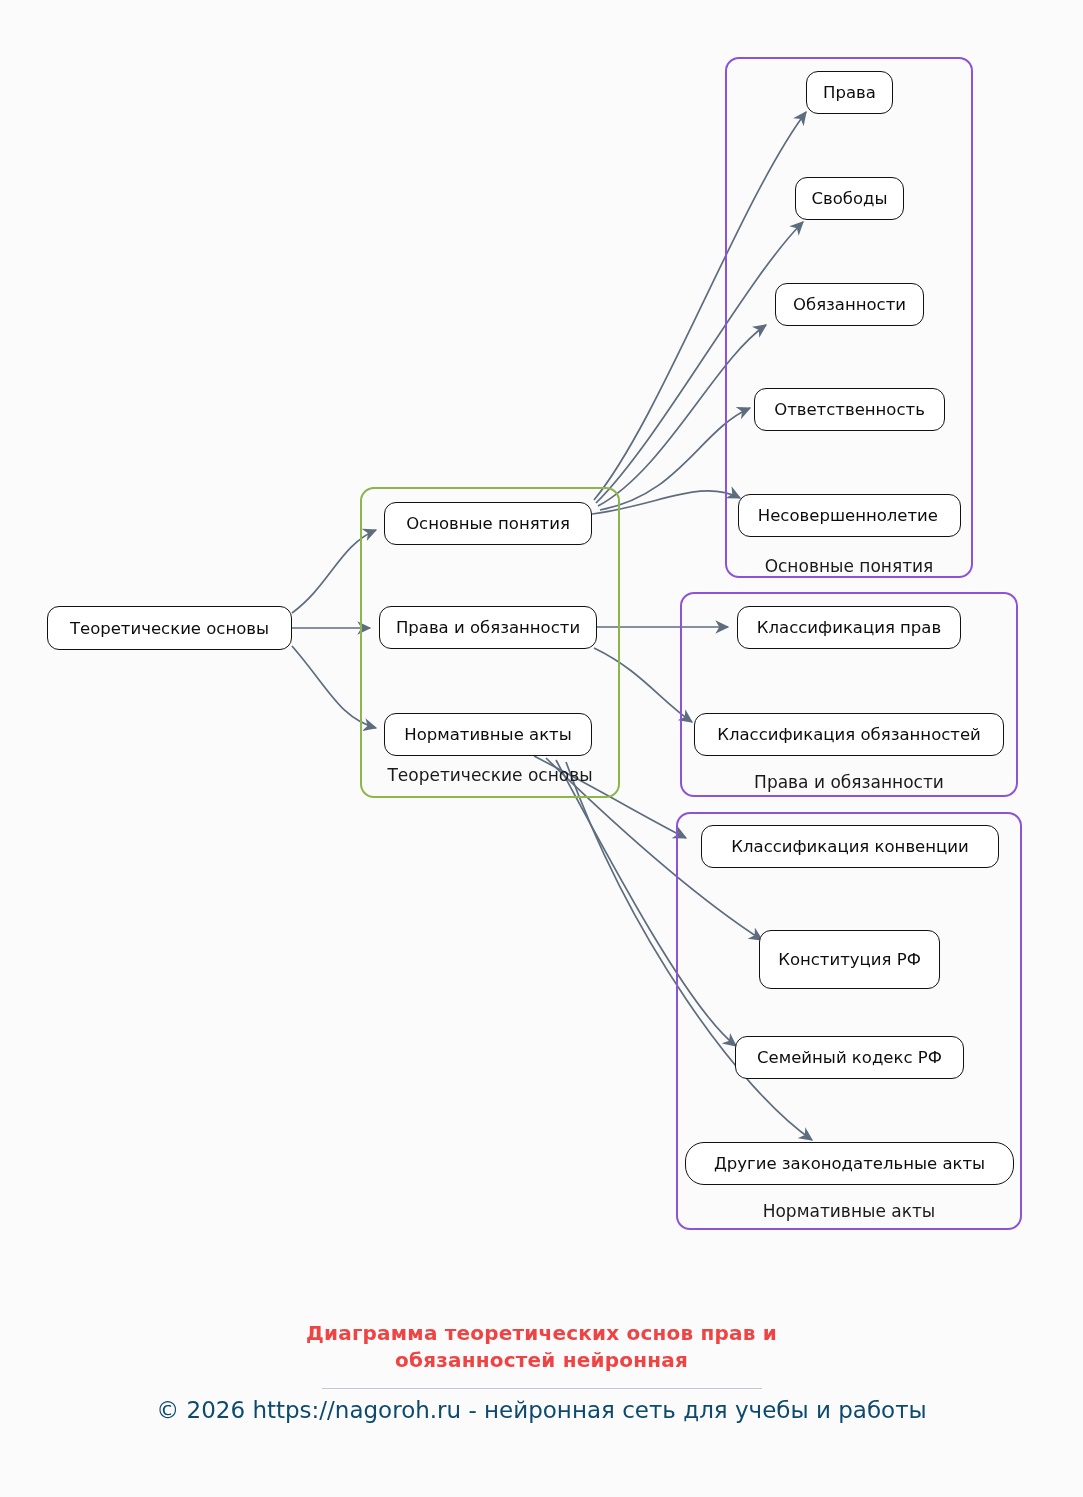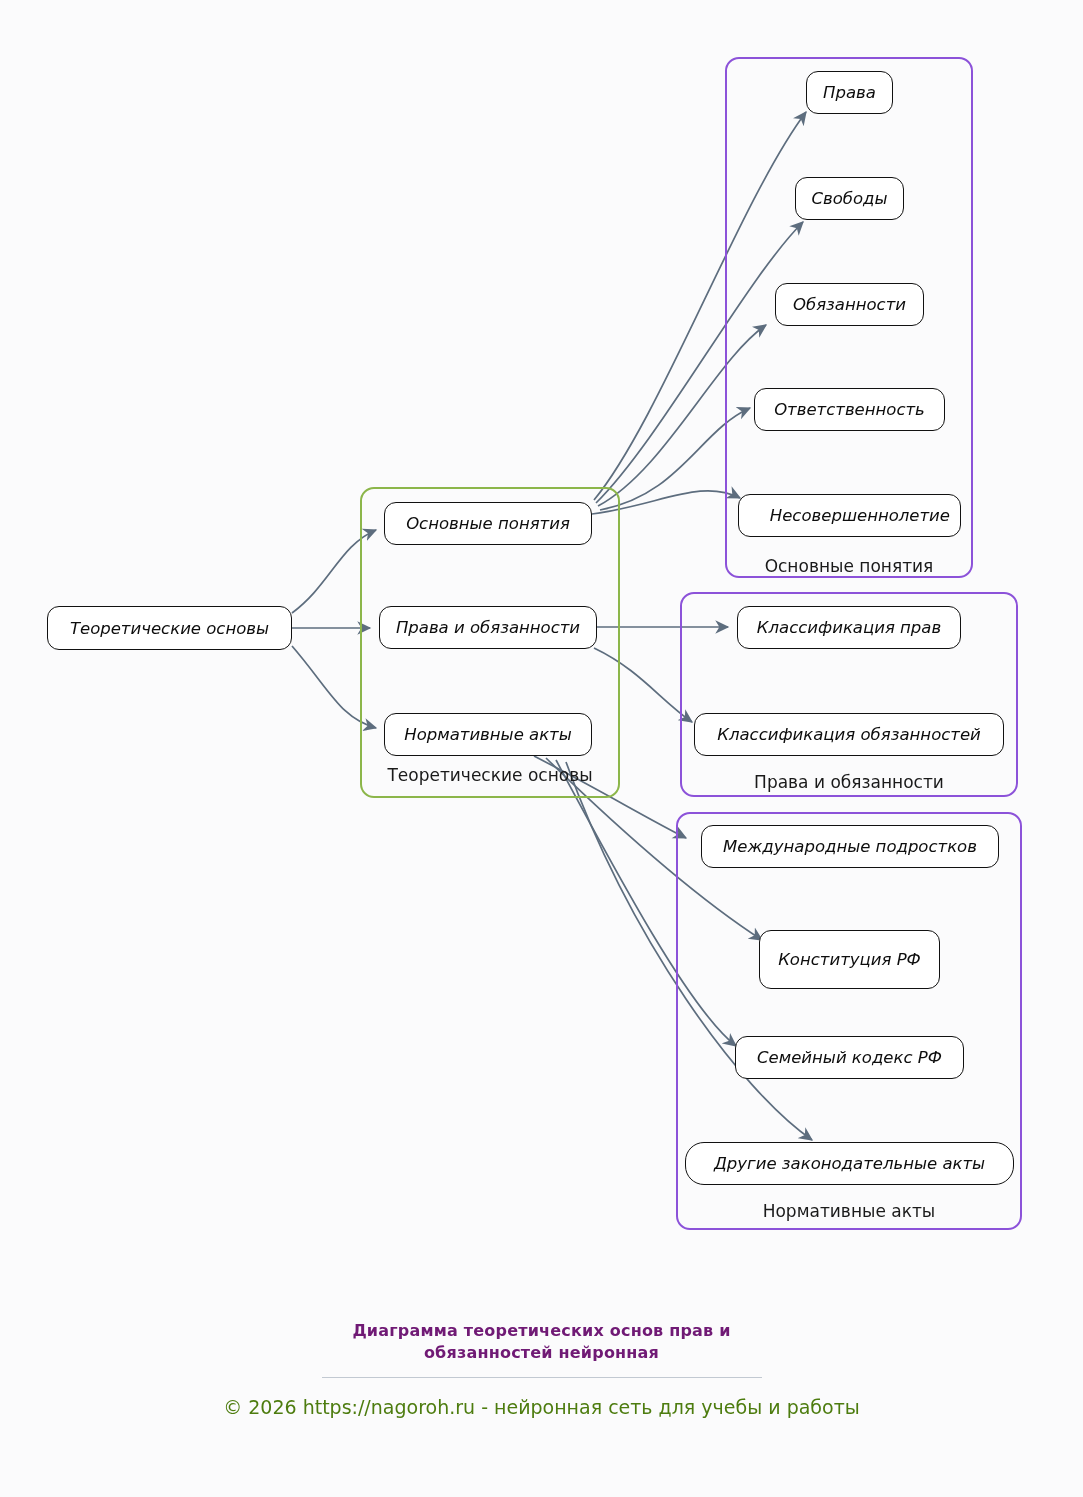--- a/index.html
+++ b/index.html
@@ -50,46 +50,45 @@
     box-sizing: border-box;
     border: 1.6px solid #111111;
     border-radius: 12px;
     background: #ffffff;
     display: flex;
     align-items: center;
     justify-content: center;
     font-size: 16.5px;
     color: #0d0d0d;
     white-space: nowrap;
-    padding: 0 10px;
-    font-style: italic;
+    padding: 0 22px;
   }
   .footer {
     position: absolute;
     left: 0;
     right: 0;
     text-align: center;
   }
   .footer-title {
-    font-size: 16px;
+    font-size: 20px;
     font-weight: bold;
-    color: #701a75;
+    color: #ef4444;
     line-height: 1.35;
     letter-spacing: 0.2px;
   }
   .footer-rule {
     width: 440px;
     height: 1px;
     background: #c2c9d2;
     margin: 14px auto 0 auto;
   }
   .footer-credit {
-    margin-top: 18px;
-    font-size: 19px;
-    color: #4d7c0f;
+    margin-top: 8px;
+    font-size: 23px;
+    color: #0c4a6e;
   }
 </style>
 </head>
 <body>
 
 <div id="canvas">
 
   <svg id="edges" viewBox="0 0 1083 1497">
     <defs>
       <marker id="arrow" viewBox="0 0 12 12" refX="10" refY="6" markerWidth="9" markerHeight="9" orient="auto-start-reverse">
@@ -161,21 +160,21 @@
     <span>Классификация прав</span>
   </div>
   <div class="node" style="left:694px; top:713px; width:310px; height:43px;">
     <span>Классификация обязанностей</span>
   </div>
 
   <div class="cluster" style="left:676px; top:812px; width:346px; height:418px;"></div>
   <div class="cluster-label" style="left:676px; top:1201px; width:346px;">Нормативные акты</div>
 
   <div class="node" style="left:701px; top:825px; width:298px; height:43px;">
-    <span>Международные подростков</span>
+    <span>Классификация конвенции</span>
   </div>
   <div class="node" style="left:759px; top:930px; width:181px; height:59px;">
     <span>Конституция РФ</span>
   </div>
   <div class="node" style="left:735px; top:1036px; width:229px; height:43px;">
     <span>Семейный кодекс РФ</span>
   </div>
   <div class="node" style="left:685px; top:1142px; width:329px; height:43px;border-radius:19px;">
     <span>Другие законодательные акты</span>
   </div>

